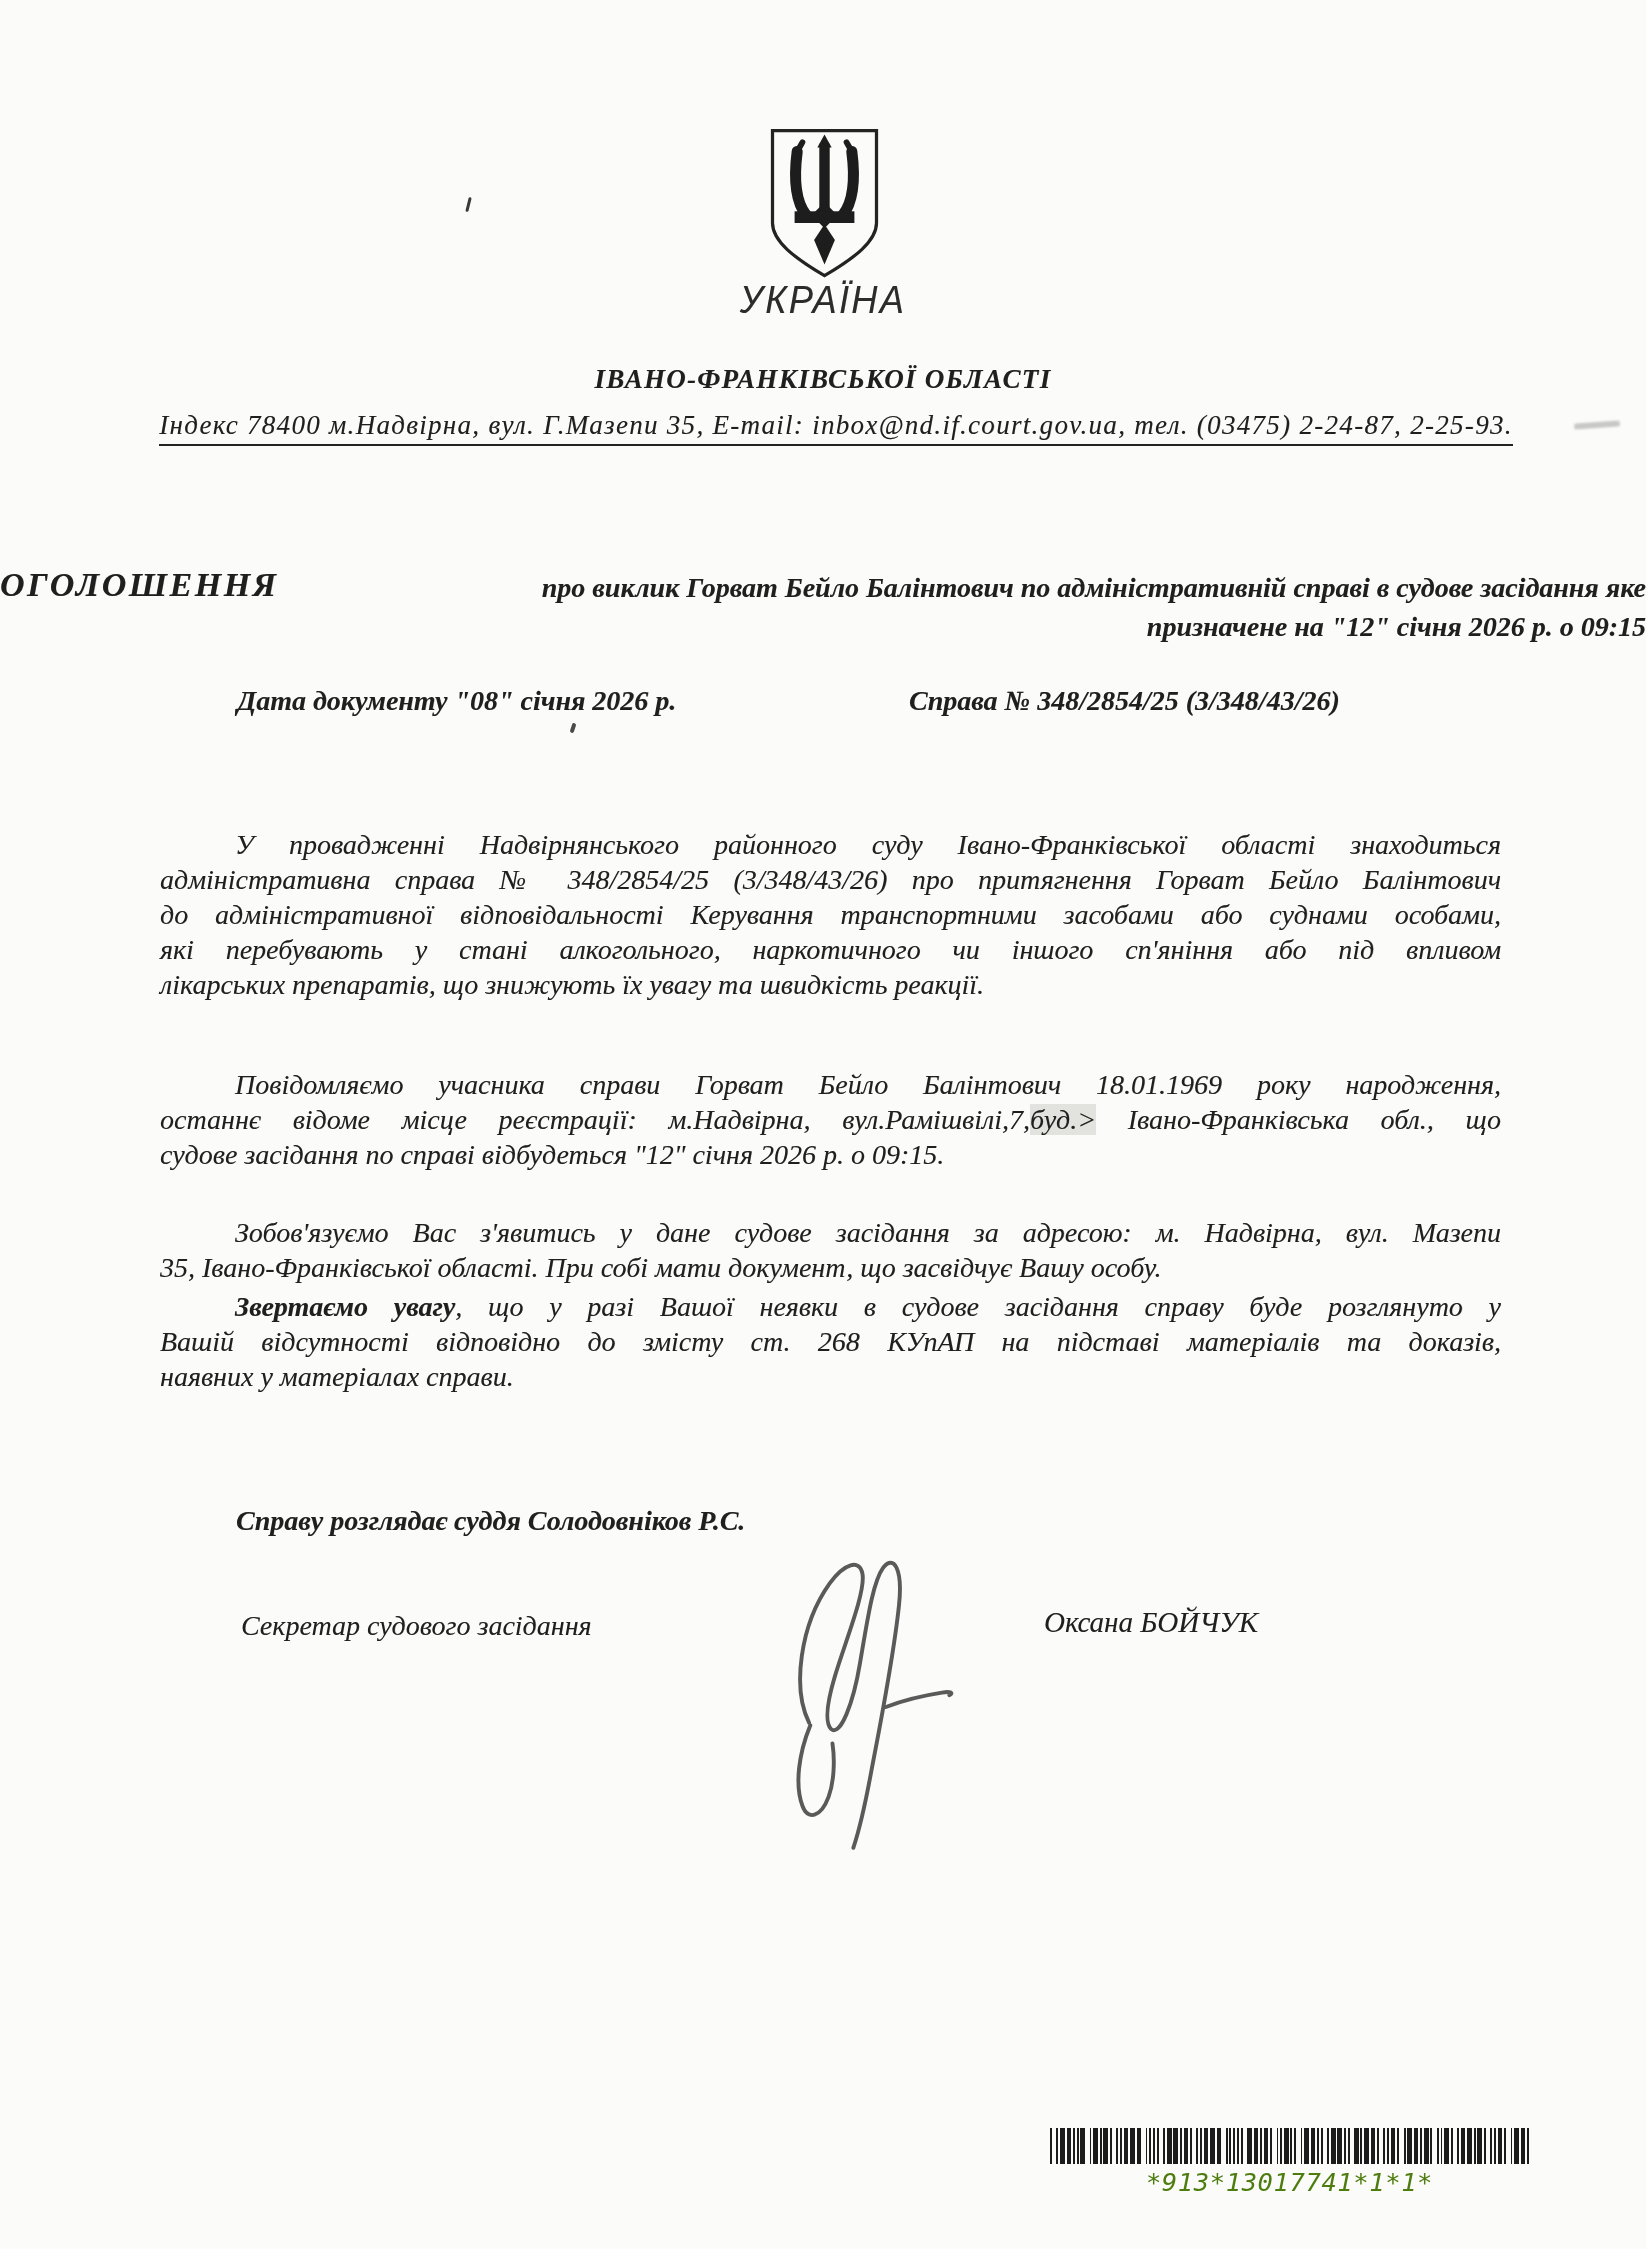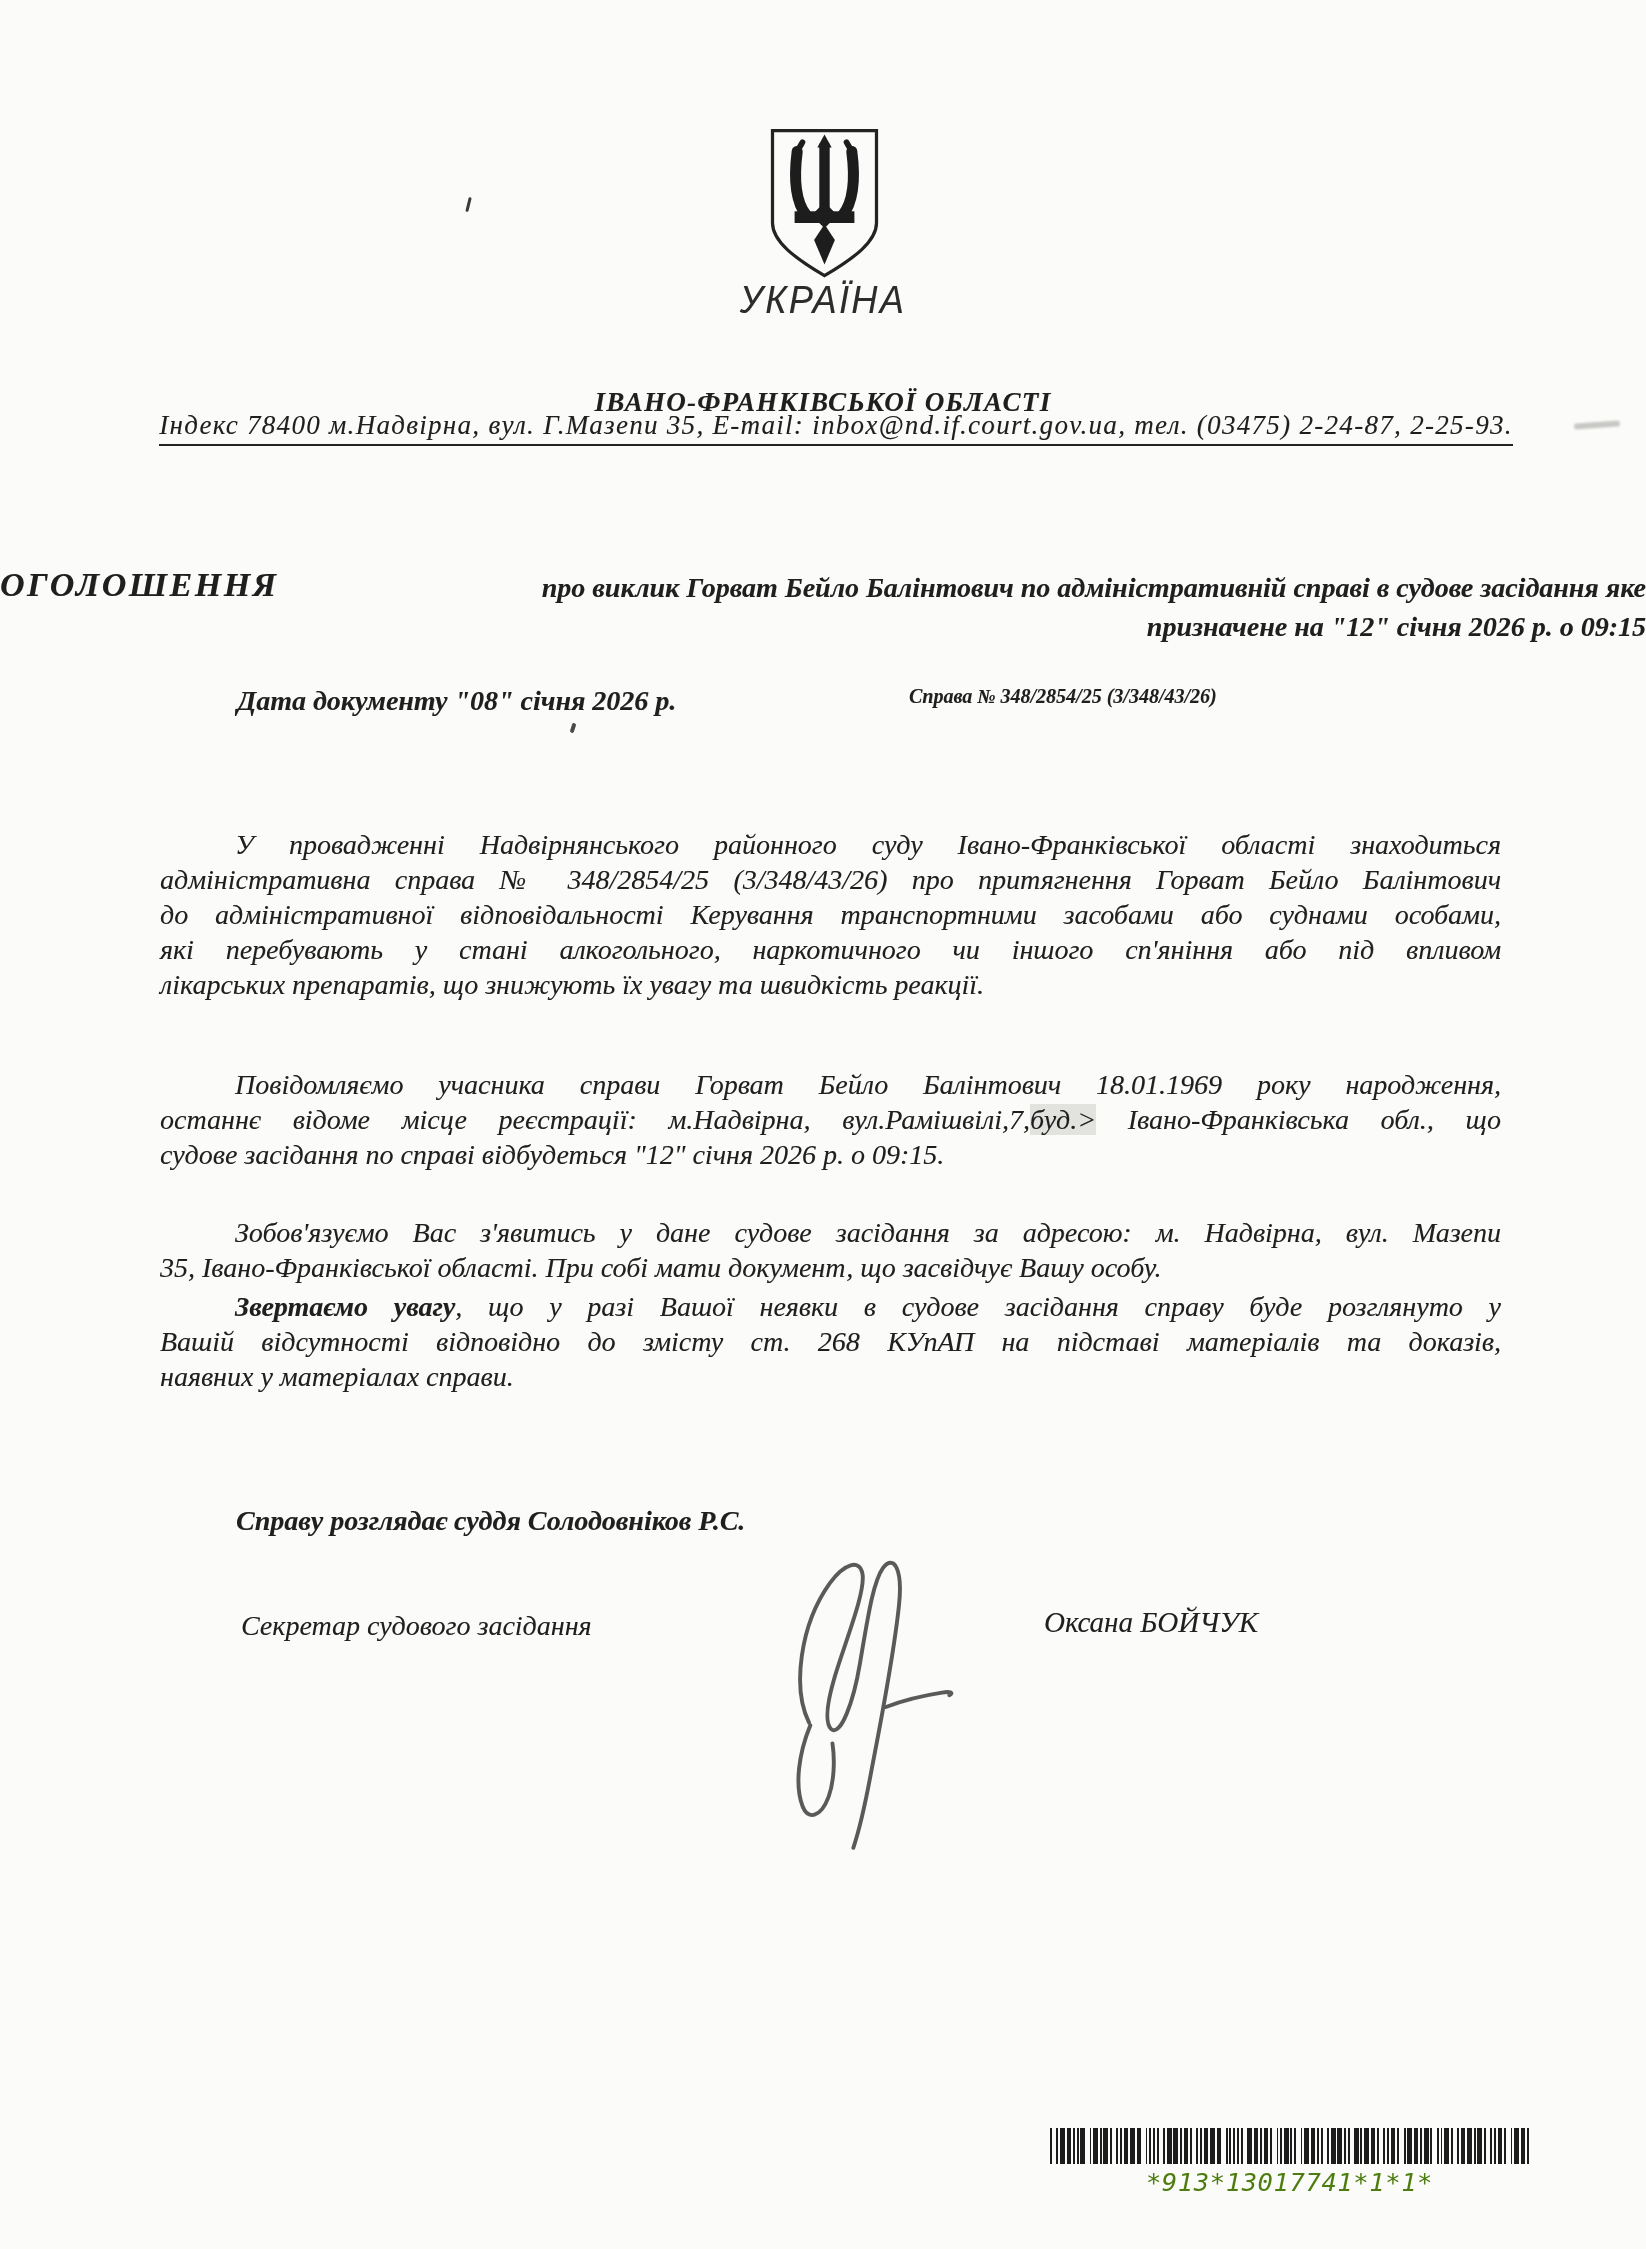--- a/index.html
+++ b/index.html
@@ -21,40 +21,40 @@
   .country{
     position:absolute;left:0;top:279px;width:1646px;text-align:center;
     font-family:"Liberation Sans",sans-serif;font-size:38px;letter-spacing:2.5px;
     transform:scaleX(.95);color:#2c2c2c;
   }
   .court-name{
     position:absolute;left:0;top:322px;width:1646px;text-align:center;
     font-weight:bold;font-size:38px;letter-spacing:5.1px;
   }
   .court-region{
-    position:absolute;left:0;top:387px;width:1646px;text-align:center;
+    position:absolute;left:0;top:364px;width:1646px;text-align:center;
     font-weight:bold;font-size:27px;letter-spacing:1.3px;
   }
   .contact{
     position:absolute;left:13px;top:410px;width:1646px;text-align:center;
     font-size:27px;letter-spacing:1.3px;
   }
   .contact .u{border-bottom:2.5px solid #232323;padding-bottom:3.8px;}
 
   
   .doc-title{
     position:absolute;left:0;top:526px;width:1646px;
     font-weight:bold;font-size:34px;letter-spacing:2.5px;margin-top:40px;
   }
   .subtitle{position:absolute;left:0;top:568px;width:1646px;text-align:right;
     font-weight:bold;font-size:28px;line-height:39px;}
   .subtitle span{display:block;}
 
   .meta-date{position:absolute;left:237px;top:685px;font-weight:bold;font-size:28px;}
-  .meta-case{position:absolute;left:909px;top:685px;font-weight:bold;font-size:20px;}
+  .meta-case{position:absolute;left:909px;top:685px;font-weight:bold;font-size:28px;}
 
   
   .para{position:absolute;left:160px;width:1341px;margin:0;font-size:28px;line-height:35px;}
   .para .line{display:block;text-align:justify;text-align-last:justify;white-space:normal;}
   .para .line.first{text-indent:75px;}
   .para .line.last{text-align-last:left;}
   .p1{top:827px;} .p2{top:1067px;} .p3{top:1215px;} .p4{top:1289px;}
   .hl{background:var(--highlight,#e2e2df);}
 
   .judge-line{position:absolute;left:160px;top:1505px;width:1341px;

